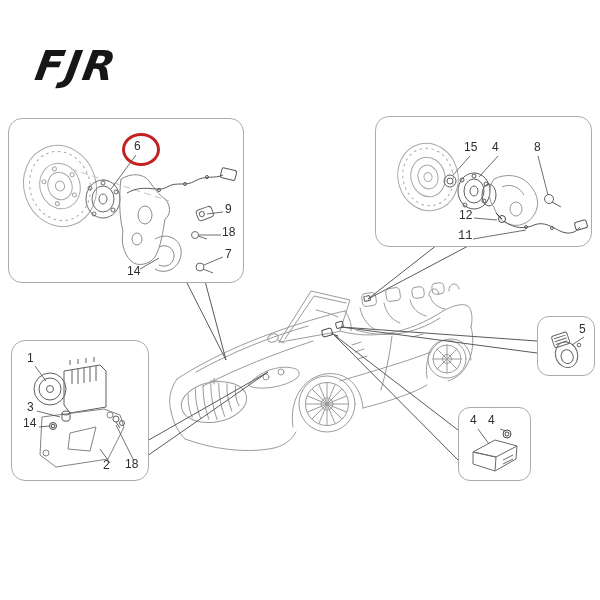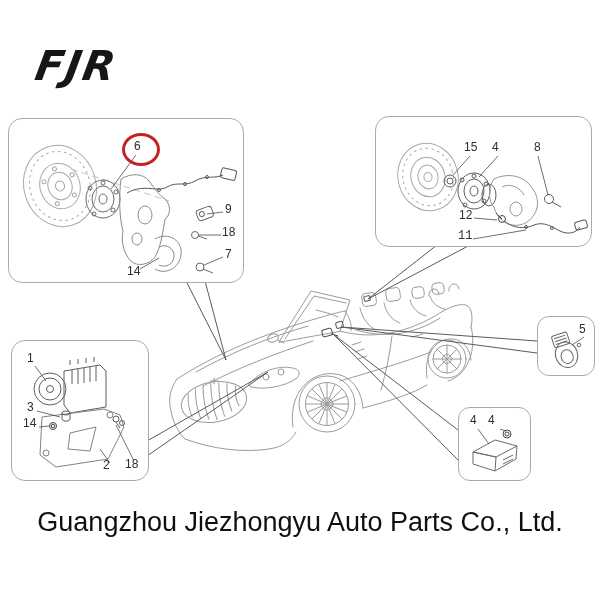--- a/index.html
+++ b/index.html
@@ -310,15 +310,14 @@
       </g>
       <g stroke="#4a4a4a" stroke-width="0.8">
         <path d="M19 21 L30 36"></path>
           <path d="M41 21 L47 23"></path>
       </g>
     </svg>
     <span class="lbl" style="left:11px;top:5px;">4</span>
     <span class="lbl" style="left:29px;top:5px;">4</span>
   </div>
 
-  <div class="footer">Guangzhou Jiezhongyu Auto Parts Co., Ltd.</div>
 
 </div>
 
 </body></html>

